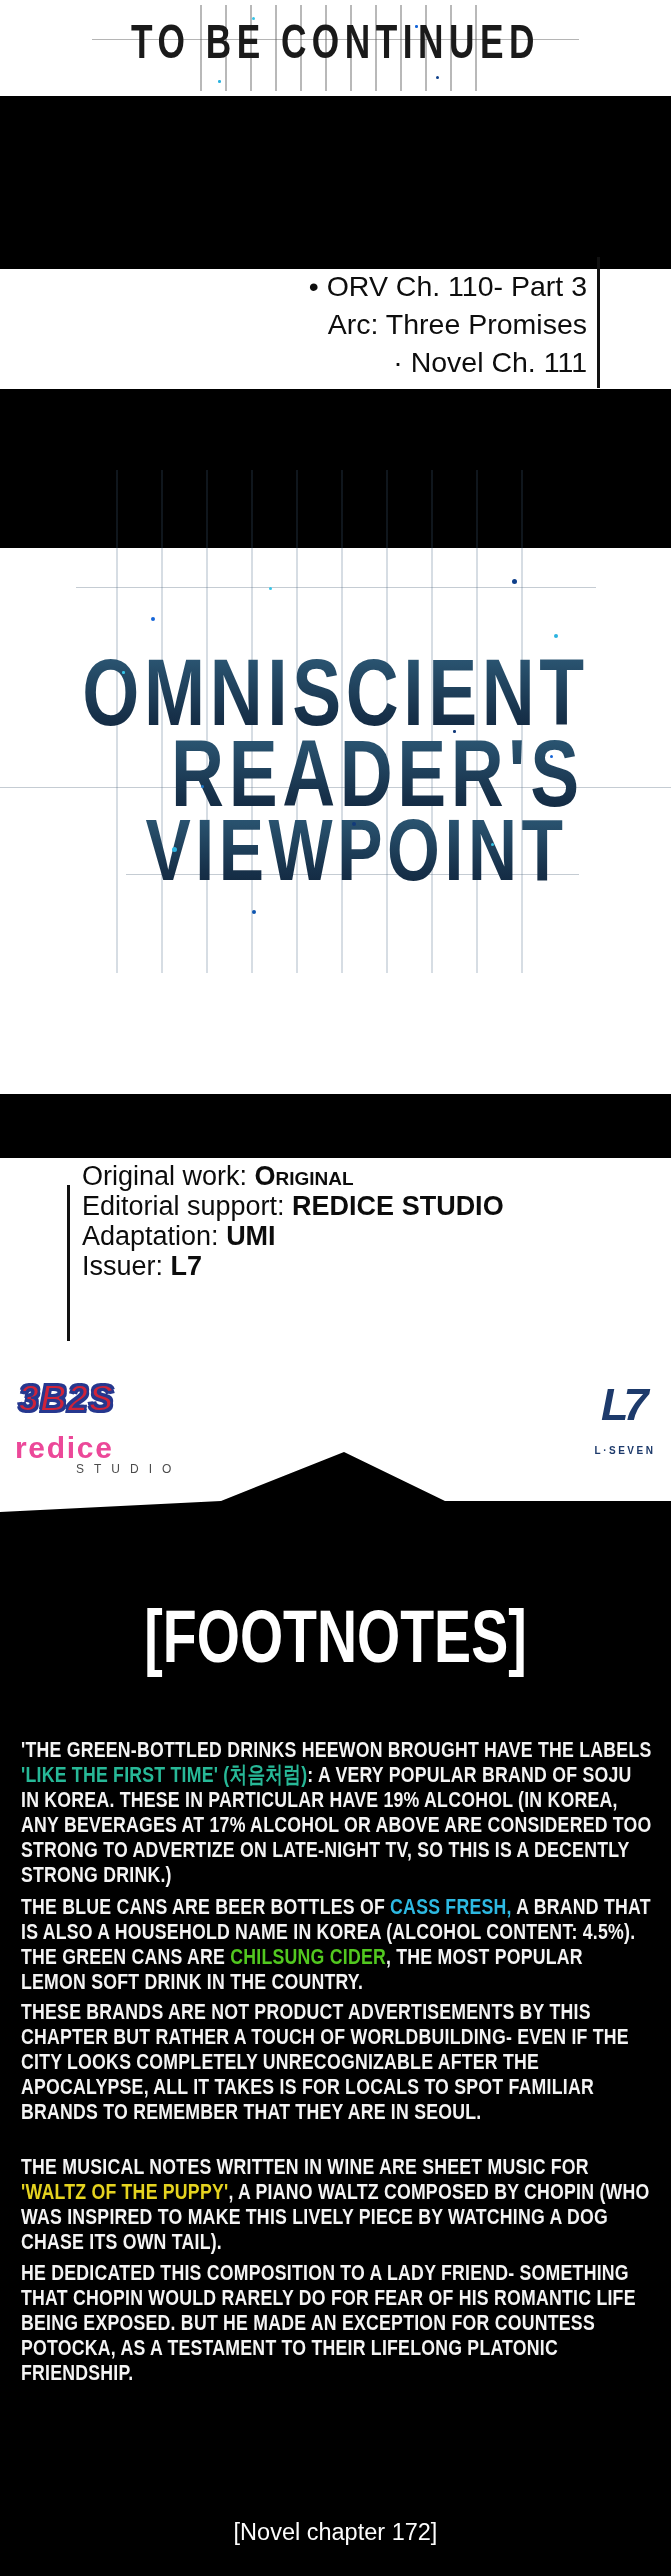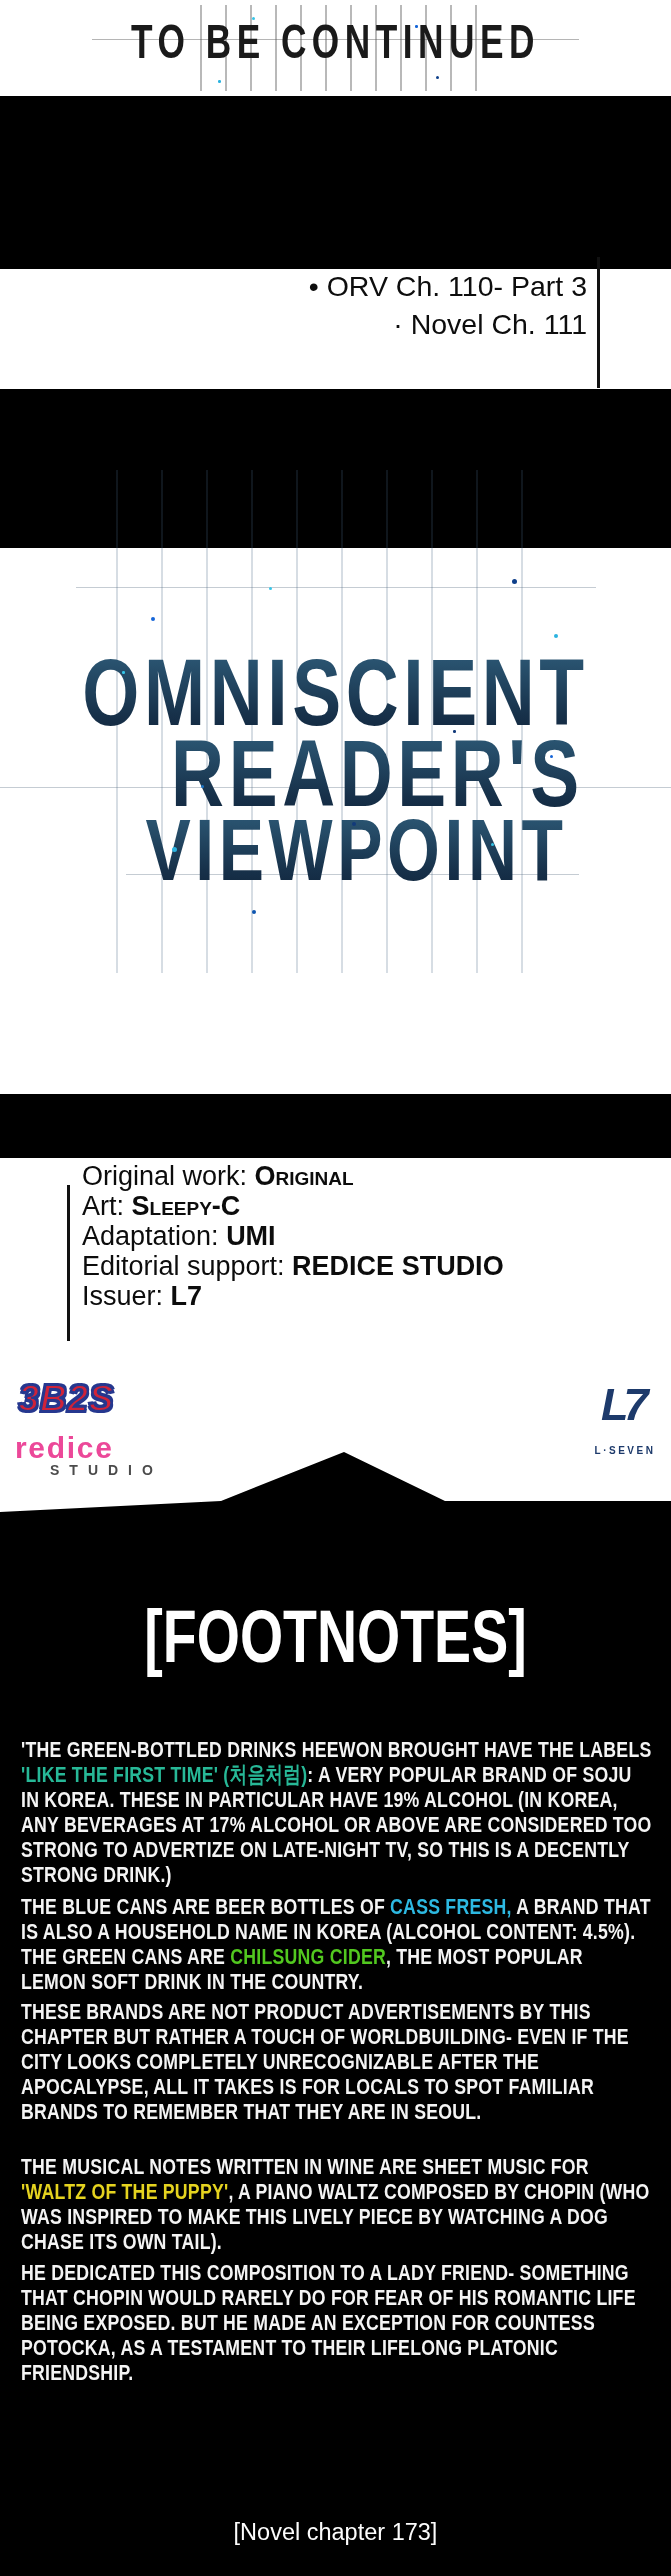--- a/index.html
+++ b/index.html
@@ -33,21 +33,21 @@
   .dot{position:absolute;border-radius:50%;}
   
   .credits-rule{left:67px;top:1185px;width:2.5px;height:156px;background:#111;}
   .credits{left:82px;top:1161px;font-size:27px;line-height:30px;color:#0c0c0c;white-space:nowrap;}
   .credits .val{font-weight:bold;font-variant:small-caps;}
   
   .threebs{left:18.5px;top:1378px;font-weight:bold;font-style:italic;font-size:37px;
     color:#cf2339;-webkit-text-stroke:2.1px #26388f;letter-spacing:0.8px;
     text-shadow:1.7px 1.7px 0 #26388f,-1.7px -1.7px 0 #26388f,1.7px -1.7px 0 #26388f,-1.7px 1.7px 0 #26388f;}
   .redice{left:15px;top:1431px;font-weight:bold;font-size:30px;color:#ec4899;letter-spacing:1.7px;}
-  .redice-sub{left:50px;top:1462px;font-size:14px;letter-spacing:10px;color:#4b4b4b;font-weight:bold;}
+  .redice-sub{left:76px;top:1462px;font-size:12px;letter-spacing:10px;color:#4b4b4b;font-weight:normal;}
   .lseven-mark{left:601px;top:1379px;font-weight:bold;font-style:italic;font-size:45px;
     letter-spacing:-5px;color:#1d3a6b;}
   .lseven-label{left:587px;top:1445px;width:76px;text-align:center;font-weight:bold;
     font-size:10px;letter-spacing:2.5px;color:#1d3a6b;}
   
   .footer{left:0;top:1452px;width:671px;height:1124px;background:#000;
     clip-path:polygon(0 60px,221px 49px,344px 0,445px 49px,100% 49px,100% 100%,0 100%);}
   .fnhead{left:0;top:142px;width:671px;text-align:center;font-weight:bold;font-size:74px;
     color:#fff;transform:scaleX(.75);transform-origin:center top;white-space:nowrap;}
   .fnote{position:absolute;left:21px;width:810px;margin:0;
@@ -65,20 +65,21 @@
 <div class="dot" style="left:415px;top:25px;width:2.5px;height:2.5px;background:#1565d8"></div>
 <div class="dot" style="left:218px;top:80px;width:2.5px;height:2.5px;background:#2bb3e0"></div>
 <div class="dot" style="left:436px;top:76px;width:3.4px;height:3.4px;background:#0e3f8a"></div>
 
 <div class="abs band" style="top:96px;height:173px;"></div>
 <div class="abs band" style="top:389px;height:159px;"></div>
 <div class="abs band" style="top:1094px;height:64px;"></div>
 
 <div class="abs chapter-info">
   <div>• ORV Ch. 110- Part 3</div>
+  <div>Arc: Three Promises</div>
   <div>· Novel Ch. 111</div>
 </div>
 <div class="abs chapter-rule"></div>
 
 <div class="abs logo-grid"></div>
 <div class="abs logo-hline" style="left:76px;top:587px;width:520px;"></div>
 <div class="abs logo-hline" style="left:0px;top:787px;width:671px;"></div>
 <div class="abs logo-hline" style="left:126px;top:874px;width:453px;"></div>
 <div class="abs logo-line logo-l1">OMNISCIENT</div>
 <div class="abs logo-line logo-l2">READER'S</div>
@@ -92,34 +93,33 @@
 <div class="dot" style="left:491px;top:843px;width:3.4px;height:3.4px;background:#35c5e8"></div>
 <div class="dot" style="left:252px;top:910px;width:4.2px;height:4.2px;background:#0e55b0"></div>
 <div class="dot" style="left:172px;top:847px;width:5px;height:5px;background:#2bb3e0"></div>
 <div class="dot" style="left:453px;top:730px;width:2.5px;height:2.5px;background:#123a7a"></div>
 <div class="dot" style="left:122px;top:671px;width:2.5px;height:2.5px;background:#35c5e8"></div>
 <div class="dot" style="left:550px;top:755px;width:3.4px;height:3.4px;background:#1565d8"></div>
 
 <div class="abs credits-rule"></div>
 <div class="abs credits">
   <div><span>Original work: </span><span class="val">Original</span></div>
-  <div><span>Art: </span><span class="val">Sleepy-C</span></div>
+  <div><span>Editorial support: </span><span class="val">REDICE STUDIO</span></div>
   <div><span>Adaptation: </span><span class="val">UMI</span></div>
-  <div><span>Editorial support: </span><span class="val">REDICE STUDIO</span></div>
   <div><span>Issuer: </span><span class="val">L7</span></div>
 </div>
 
 <div class="abs threebs">3B2S</div>
 <div class="abs redice">redice</div>
 <div class="abs redice-sub">STUDIO</div>
 <div class="abs lseven-mark">L7</div>
 <div class="abs lseven-label">L·SEVEN</div>
 
 <div class="abs footer">
   <div class="abs fnhead">[FOOTNOTES]</div>
   <p class="fnote" style="top:285px"><span>'THE GREEN-BOTTLED DRINKS HEEWON BROUGHT HAVE THE LABELS </span><span style="color: rgb(39, 184, 151);">'LIKE THE FIRST TIME' (처음처럼)</span><span>: A VERY POPULAR BRAND OF SOJU IN KOREA. THESE IN PARTICULAR HAVE 19% ALCOHOL (IN KOREA, ANY BEVERAGES AT 17% ALCOHOL OR ABOVE ARE CONSIDERED TOO STRONG TO ADVERTIZE ON LATE-NIGHT TV, SO THIS IS A DECENTLY STRONG DRINK.)</span></p>
   <p class="fnote" style="top:442px"><span>THE BLUE CANS ARE BEER BOTTLES OF </span><span style="color: rgb(45, 185, 226);">CASS FRESH,</span><span> A BRAND THAT IS ALSO A HOUSEHOLD NAME IN KOREA (ALCOHOL CONTENT: 4.5%). THE GREEN CANS ARE </span><span style="color: rgb(82, 200, 31);">CHILSUNG CIDER</span><span>, THE MOST POPULAR LEMON SOFT DRINK IN THE COUNTRY.</span></p>
   <p class="fnote" style="top:547px"><span>THESE BRANDS ARE NOT PRODUCT ADVERTISEMENTS BY THIS CHAPTER BUT RATHER A TOUCH OF WORLDBUILDING- EVEN IF THE CITY LOOKS COMPLETELY UNRECOGNIZABLE AFTER THE APOCALYPSE, ALL IT TAKES IS FOR LOCALS TO SPOT FAMILIAR BRANDS TO REMEMBER THAT THEY ARE IN SEOUL.</span></p>
   <p class="fnote" style="top:702px"><span>THE MUSICAL NOTES WRITTEN IN WINE ARE SHEET MUSIC FOR </span><span style="color: rgb(229, 211, 31);">'WALTZ OF THE PUPPY'</span><span>, A PIANO WALTZ COMPOSED BY CHOPIN (WHO WAS INSPIRED TO MAKE THIS LIVELY PIECE BY WATCHING A DOG CHASE ITS OWN TAIL).</span></p>
   <p class="fnote" style="top:808px"><span>HE DEDICATED THIS COMPOSITION TO A LADY FRIEND- SOMETHING THAT CHOPIN WOULD RARELY DO FOR FEAR OF HIS ROMANTIC LIFE BEING EXPOSED. BUT HE MADE AN EXCEPTION FOR COUNTESS POTOCKA, AS A TESTAMENT TO THEIR LIFELONG PLATONIC FRIENDSHIP.</span></p>
-  <div class="abs bottom-note">[Novel chapter 173]</div>
+  <div class="abs bottom-note">[Novel chapter 172]</div>
 </div>
 
 
 </body></html>

